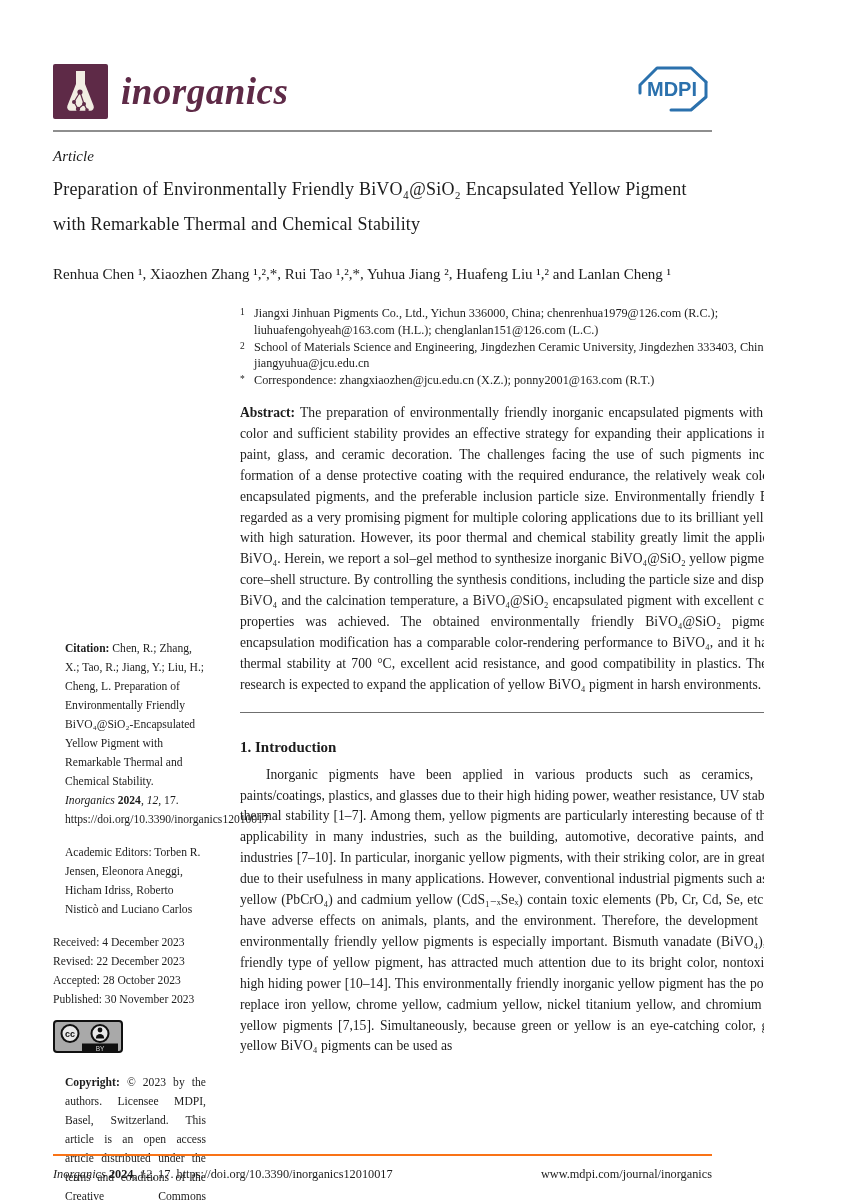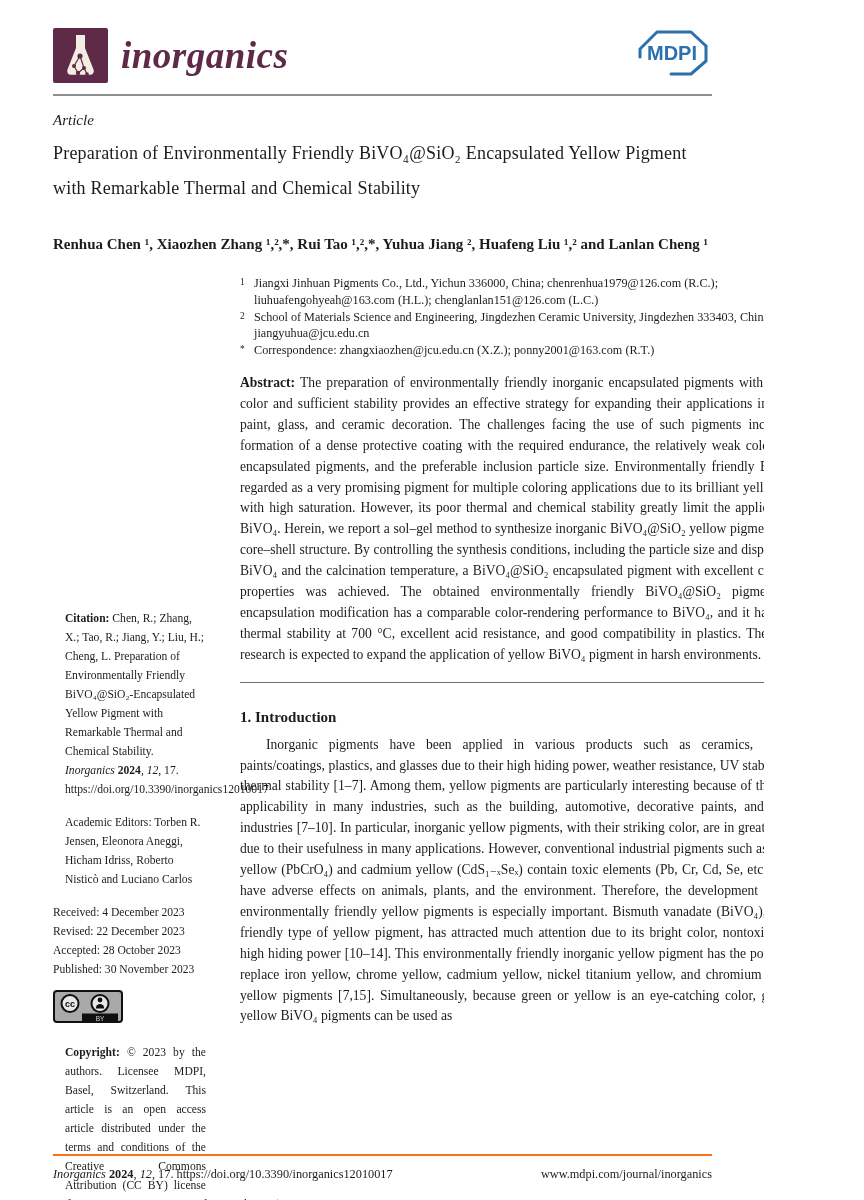--- a/index.html
+++ b/index.html
@@ -1,28 +1,28 @@
 <!DOCTYPE html>
 <html><head>
 <meta charset="utf-8">
 <style>
   html,body{margin:0;padding:0;background:#ffffff;}
   body{width:864px;height:1200px;font-family:"Liberation Serif","DejaVu Serif",serif;color:#1c1c1c;}
-  .page{position:relative;width:764px;height:1200px;box-sizing:border-box;padding:26px 52px 0 53px;overflow:hidden;background:#fff;}
+  .page{position:relative;width:764px;height:1200px;box-sizing:border-box;padding:62px 52px 0 53px;overflow:hidden;background:#fff;}
 
   
   .hdr{display:flex;align-items:center;}
   .logo-sq{width:55px;height:55px;flex:0 0 auto;}
   .jname{font-size:37px;font-weight:bold;font-style:italic;color:#5e2a47;margin-left:13px;letter-spacing:.5px;}
   .mdpi{margin-left:auto;}
   .hrule{border:0;border-top:2px solid #8e8e8e;margin:10px 0 0 0;}
 
   .article-label{font-style:italic;font-size:15px;margin-top:16px;}
   h1.title{font-size:18px;line-height:35px;font-weight:normal;margin:7px 0 0 0;max-width:700px;letter-spacing:.2px;}
-  .authors{font-size:15px;font-weight:bold;margin-top:30px;}
+  .authors{font-size:15px;font-weight:normal;margin-top:24px;}
 
   
   .cols{display:grid;grid-template-columns:165px 572px;column-gap:22px;margin-top:22px;}
   aside{padding-top:322px;font-size:11.6px;line-height:19px;}
   aside p{margin:12px;}
   .side-gap{margin-top:14px;}
   .cc-badge{margin-top:11px;}
   .copyright{text-align:justify;}
 
   

